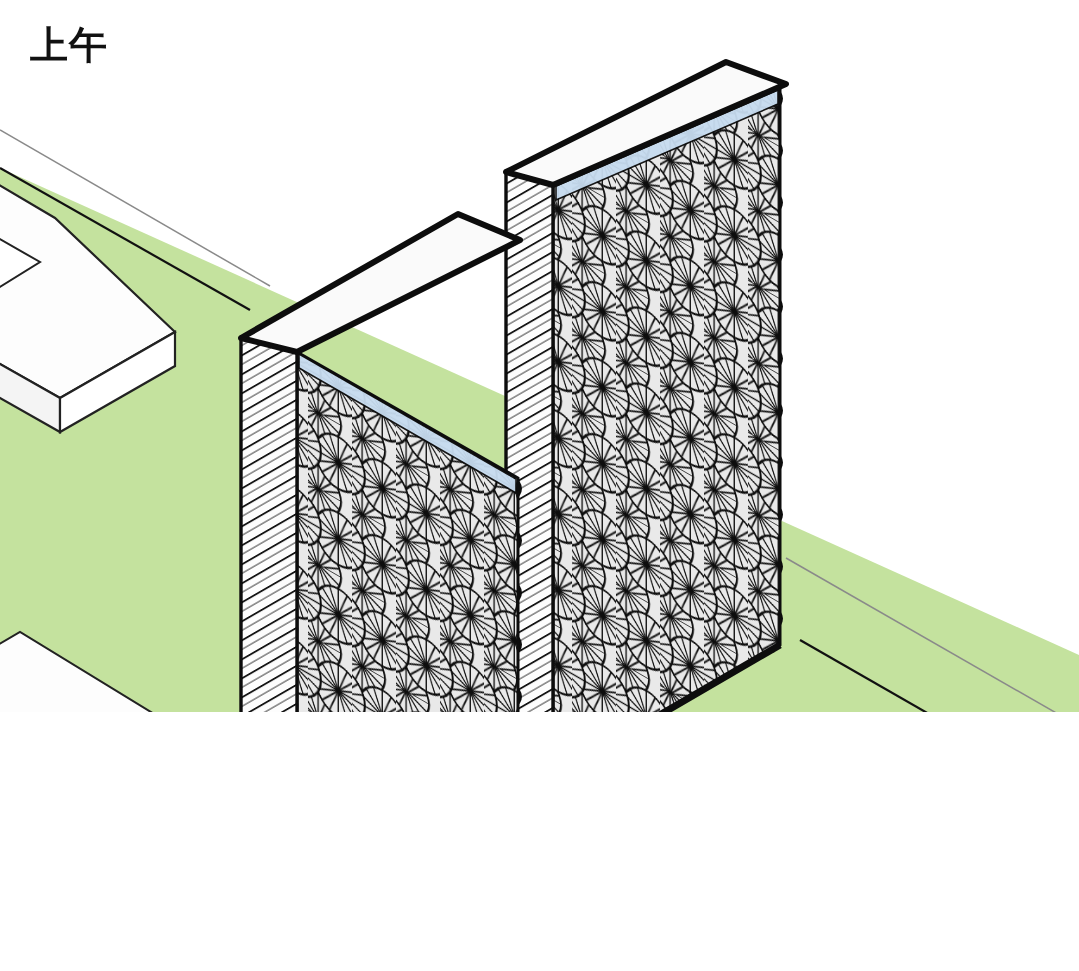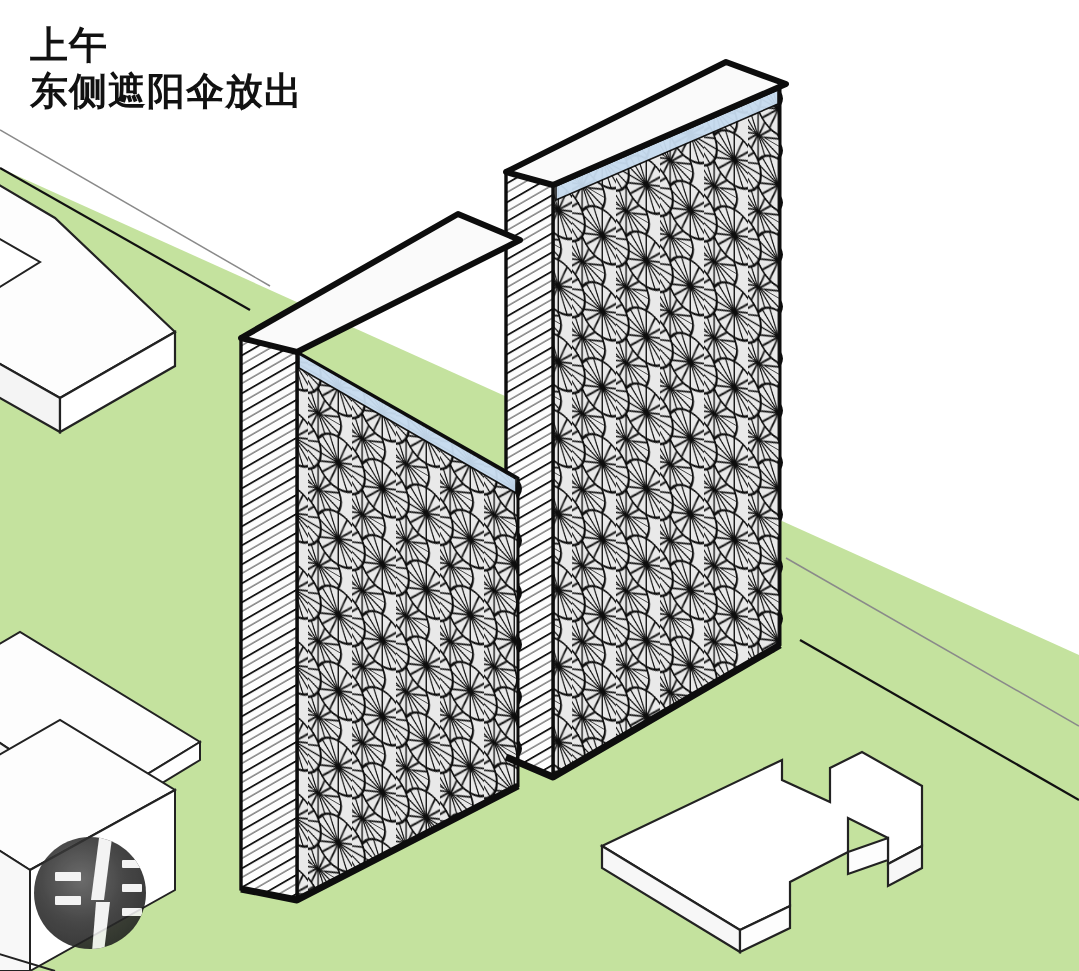--- a/index.html
+++ b/index.html
@@ -3,21 +3,21 @@
 <meta charset="utf-8">
 <style>
   html, body {
     margin: 0;
     padding: 0;
     background: #ffffff;
   }
   #stage {
     position: relative;
     width: 1079px;
-    height: 971px;
+    height: 712px;
     overflow: hidden;
     background: #ffffff;
     font-family: "DejaVu Sans", "Liberation Sans", sans-serif;
   }
   #scene {
     position: absolute;
     inset: 0;
     width: 1079px;
     height: 971px;
     display: block;
@@ -215,16 +215,15 @@
         <polygon points="96,902 110,902 104,952 92,952"></polygon>
         <rect x="122" y="860" width="20" height="8" rx="1"></rect>
         <rect x="122" y="884" width="20" height="8" rx="1"></rect>
         <rect x="122" y="908" width="20" height="8" rx="1"></rect>
       </g>
     </g>
   </svg>
 
   <div id="caption">
     <span class="line">上午</span>
-    <span class="line">东侧遮阳伞放出</span>
   </div>
 
 </div>
 
 </body></html>

